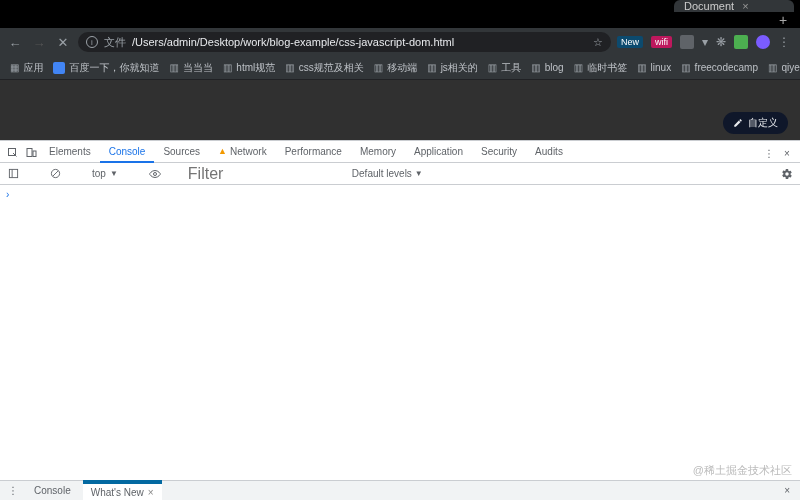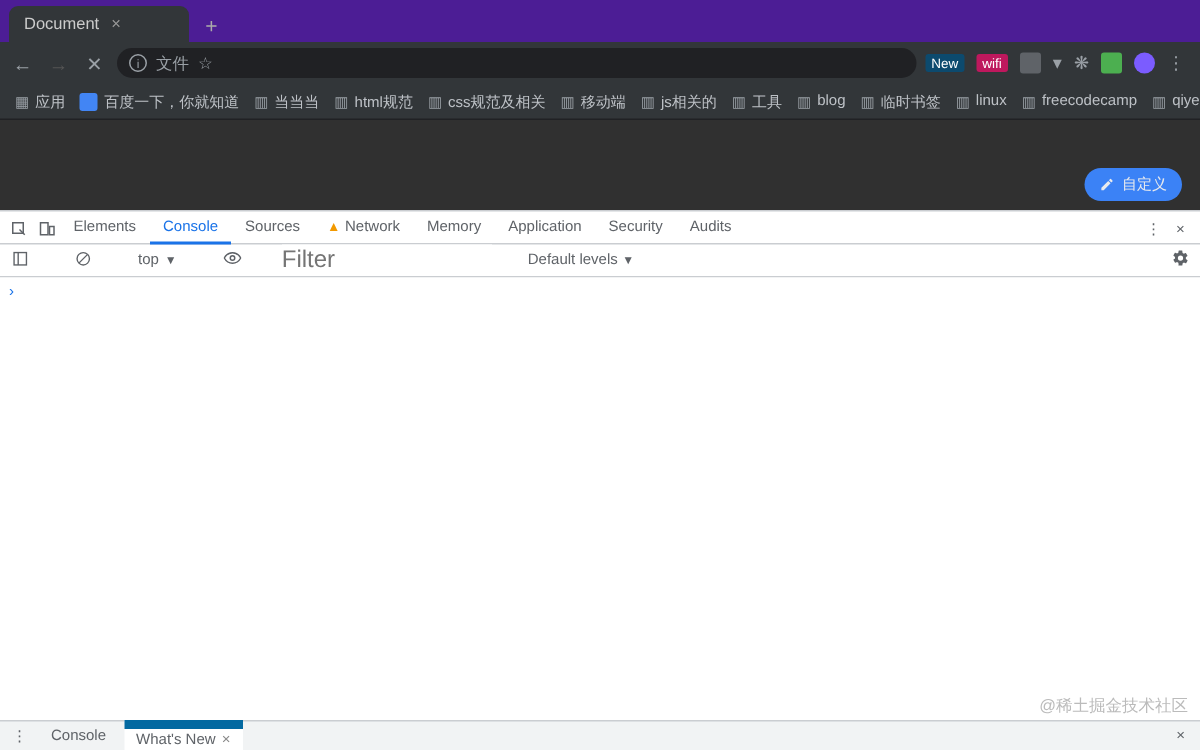--- a/index.html
+++ b/index.html
@@ -1,19 +1,19 @@
 <!DOCTYPE html>
 <html><head>
 <meta charset="utf-8">
 <style>
   * { margin: 0; padding: 0; box-sizing: border-box; font-family: -apple-system, "Segoe UI", Arial, sans-serif; }
   body { width: 800px; height: 500px; background: #fff; overflow: hidden; position: relative; }
 
   
-  .tab-strip { background: #4c1d95; height: 28px; display: flex; align-items: flex-end; padding: 0 6px; }
+  .tab-strip { background: #000000; height: 28px; display: flex; align-items: flex-end; padding: 0 6px; flex-direction: column; }
   .tab { background: #323639; color: #ccc; font-size: 11px; height: 24px; display: flex; align-items: center; padding: 0 10px; border-radius: 6px 6px 0 0; gap: 8px; min-width: 120px; }
   .tab .close { color: #999; cursor: pointer; }
   .new-tab { color: #aaa; width: 22px; height: 22px; display: flex; align-items: center; justify-content: center; cursor: pointer; font-size: 14px; margin-left: 4px; }
 
   .toolbar { background: #323639; height: 28px; display: flex; align-items: center; padding: 0 6px; gap: 6px; }
   .nav-btn { color: #9aa0a6; width: 18px; height: 18px; display: flex; align-items: center; justify-content: center; font-size: 13px; cursor: pointer; }
   .nav-btn.disabled { color: #555; }
   .omnibox { flex: 1; background: #202124; border-radius: 12px; height: 20px; display: flex; align-items: center; padding: 0 8px; gap: 6px; color: #9aa0a6; font-size: 11px; }
   .omnibox .info-icon { width: 12px; height: 12px; border: 1px solid #9aa0a6; border-radius: 50%; display: flex; align-items: center; justify-content: center; font-size: 8px; }
   .omnibox .label { color: #9aa0a6; }
@@ -26,47 +26,47 @@
   .ext-icon.purple { background: #7b5cff; border-radius: 50%; }
   .ext-icon.green { background: #4caf50; }
 
   .bookmarks { background: #323639; height: 24px; display: flex; align-items: center; padding: 0 10px; gap: 10px; border-bottom: 1px solid #202124; color: #bdc1c6; font-size: 10px; overflow: hidden; }
   .bm { display: flex; align-items: center; gap: 4px; cursor: pointer; white-space: nowrap; }
   .bm-folder { color: #9aa0a6; font-size: 10px; }
   .bm-icon { width: 12px; height: 12px; background: #4285f4; border-radius: 2px; display: inline-block; }
 
   
   .page { background: #303030; height: 60px; position: relative; }
-  .customize { position: absolute; right: 12px; bottom: 6px; background: #3b82f6; color: #e8eaed; font-size: 10px; padding: 4px 10px; border-radius: 12px; display: flex; align-items: center; gap: 5px; cursor: pointer; }
+  .customize { position: absolute; right: 12px; bottom: 6px; background: #0f172a; color: #e8eaed; font-size: 10px; padding: 4px 10px; border-radius: 12px; display: flex; align-items: center; gap: 5px; cursor: pointer; }
   .pencil { width: 10px; height: 10px; display: inline-block; }
 
   
   .devtools { background: #fff; border-top: 1px solid #cacdd1; }
   .dt-tabs { height: 22px; display: flex; align-items: flex-end; font-size: 10px; color: #5f6368; border-bottom: 1px solid #cacdd1; padding: 0 4px; gap: 0; }
   .dt-btn { width: 18px; height: 18px; display: flex; align-items: center; justify-content: center; cursor: pointer; color: #5f6368; }
   .dt-tab { padding: 0 9px; height: 22px; display: flex; align-items: center; cursor: pointer; gap: 3px; }
   .dt-tab.active { color: #1a73e8; border-bottom: 2px solid #1a73e8; margin-bottom: -1px; }
   .dt-tab .warn { color: #f29900; font-size: 9px; }
   .dt-spacer { flex: 1; }
 
-  .dt-filter { height: 22px; display: flex; font-size: 10px; color: #5f6368; border-bottom: 1px solid #cacdd1; padding: 0 4px; gap: 24px; }
+  .dt-filter { height: 22px; display: flex; align-items: center; font-size: 10px; color: #5f6368; border-bottom: 1px solid #cacdd1; padding: 0 4px; gap: 24px; }
   .dt-filter .ctx { display: flex; align-items: center; gap: 4px; padding: 0 4px; }
   .dt-filter .arrow { font-size: 8px; }
   .dt-filter .eye { cursor: pointer; }
   .dt-filter input { border: none; outline: none; font-size: 16px; width: 140px; color: #5f6368; }
   .dt-filter .levels { display: flex; align-items: center; gap: 3px; cursor: pointer; }
   .dt-gear { margin-left: auto; cursor: pointer; }
 
   .console-body { height: 290px; background: #fff; position: relative; }
   .prompt { position: absolute; left: 6px; top: 4px; color: #1a73e8; font-size: 10px; }
 
   
   .drawer { position: absolute; bottom: 0; left: 0; right: 0; height: 20px; border-top: 1px solid #cacdd1; display: flex; align-items: center; font-size: 10px; color: #5f6368; padding: 0 4px; gap: 4px; background: #f1f3f4; }
   .drawer .d-tab { padding: 0 8px; height: 20px; display: flex; align-items: center; cursor: pointer; gap: 4px; }
-  .drawer .d-tab.active { background: #fff; border-top: 6px solid #0369a1; margin-top: -1px; }
+  .drawer .d-tab.active { background: #fff; border-top: 4px solid #0369a1; margin-top: -1px; }
   .drawer .d-close { font-size: 10px; color: #888; }
   .drawer .d-x { margin-left: auto; cursor: pointer; padding: 0 6px; }
 
   .watermark { position: absolute; right: 8px; bottom: 22px; color: #bbb; font-size: 11px; pointer-events: none; }
 
   svg { display: block; }
 </style>
 </head>
 <body>
 
@@ -78,20 +78,21 @@
   <div class="new-tab">+</div>
 </div>
 
 <div class="toolbar">
   <div class="nav-btn">←</div>
   <div class="nav-btn disabled">→</div>
   <div class="nav-btn">✕</div>
   <div class="omnibox">
     <span class="info-icon">i</span>
     <span class="label">文件</span>
+    <span class="url">/Users/admin/Desktop/work/blog-example/css-javascript-dom.html</span>
     <span class="star">☆</span>
   </div>
   <div class="toolbar-right">
     <span class="badge">New</span>
     <span class="badge" style="background:#be185d">wifi</span>
     <span class="ext-icon"></span>
     <span class="tb-icon">▾</span>
     <span class="tb-icon">❋</span>
     <span class="ext-icon green"></span>
     <span class="ext-icon purple"></span>
@@ -185,20 +186,23 @@
         <span>Console</span>
       </div>
     <div class="dt-tab">
         <span>Sources</span>
       </div>
     <div class="dt-tab">
         <span class="warn">▲</span>
         <span>Network</span>
       </div>
     <div class="dt-tab">
+        <span>Performance</span>
+      </div>
+    <div class="dt-tab">
         <span>Memory</span>
       </div>
     <div class="dt-tab">
         <span>Application</span>
       </div>
     <div class="dt-tab">
         <span>Security</span>
       </div>
     <div class="dt-tab">
         <span>Audits</span>

